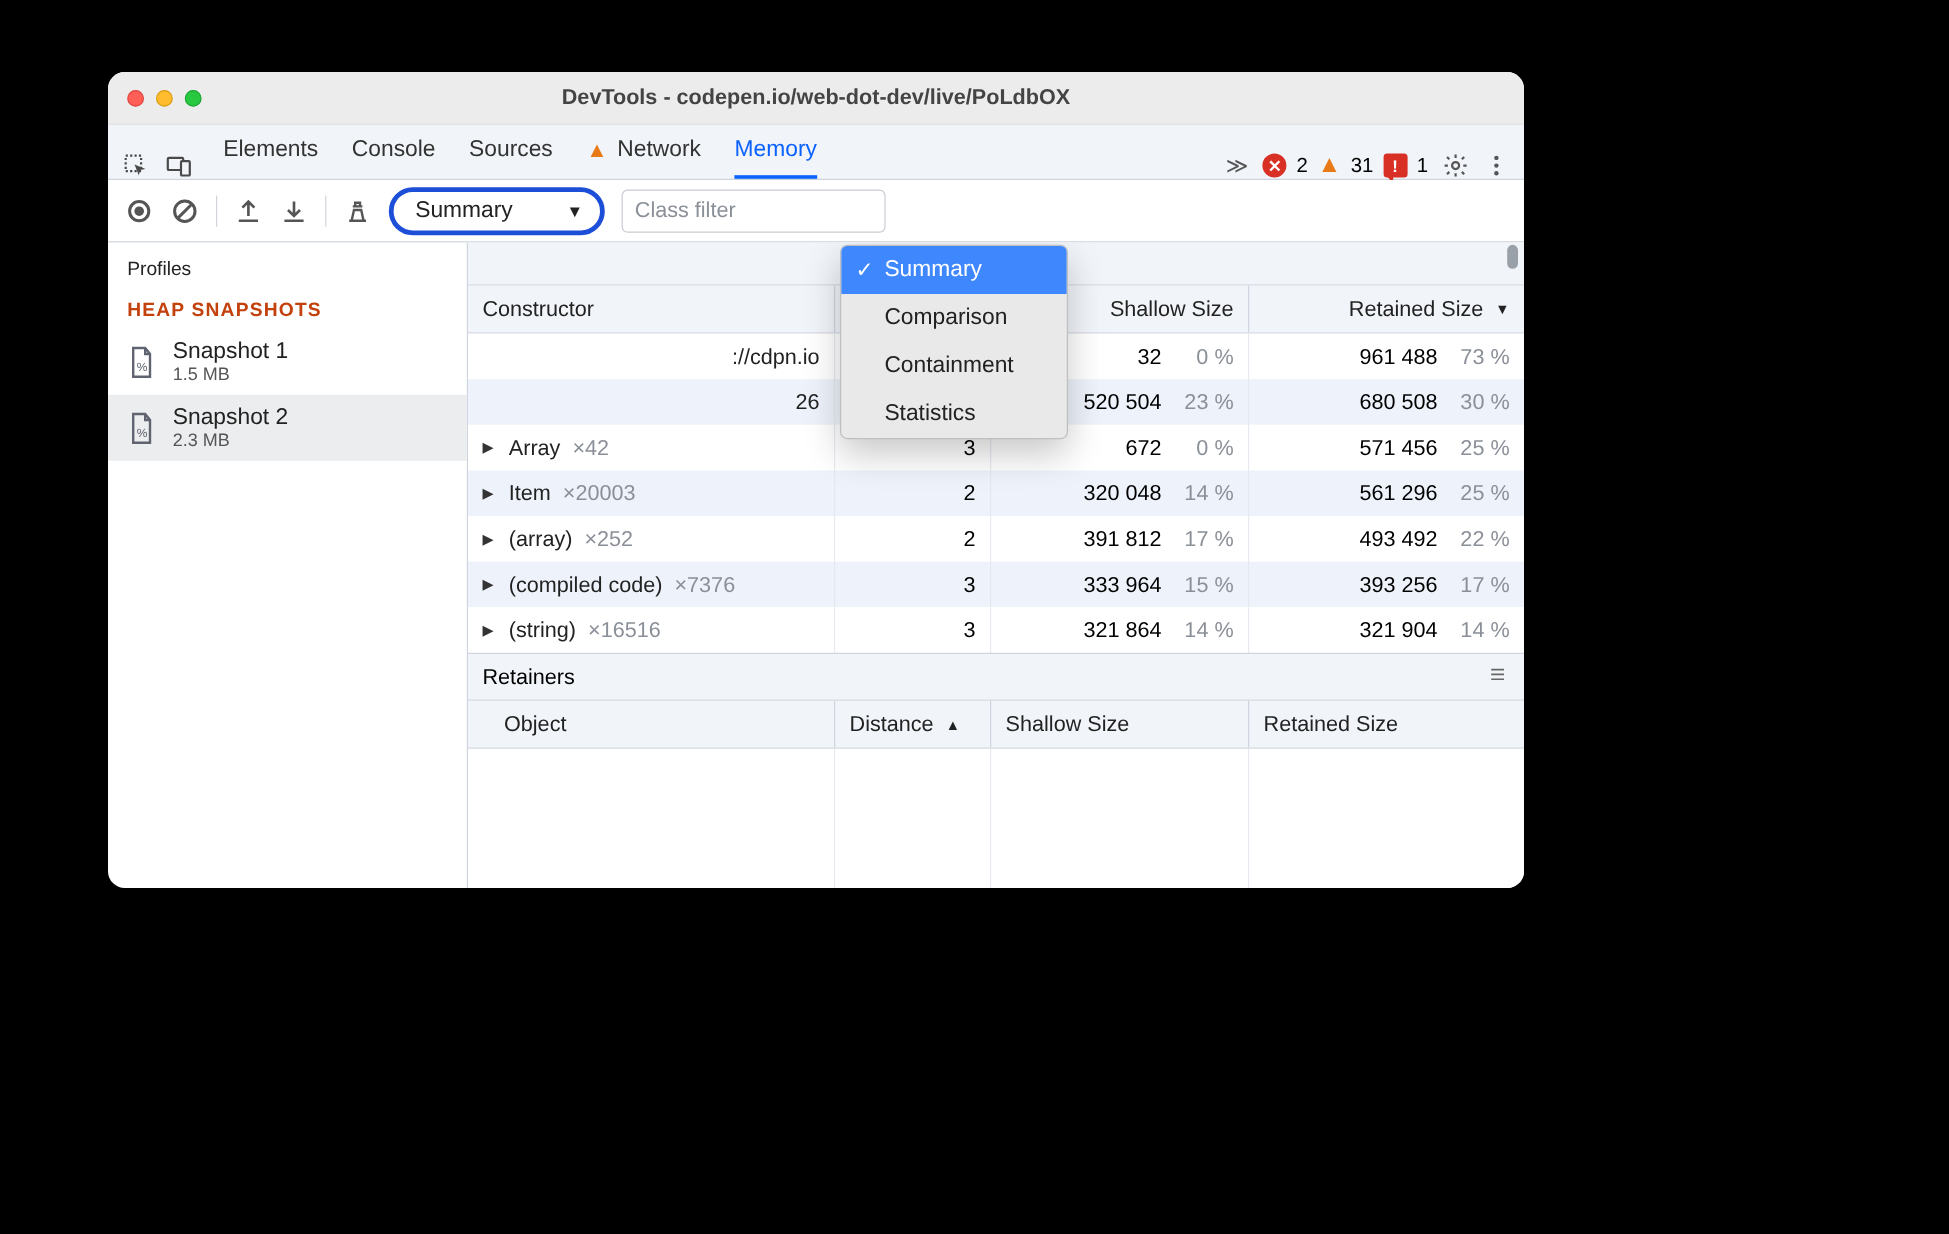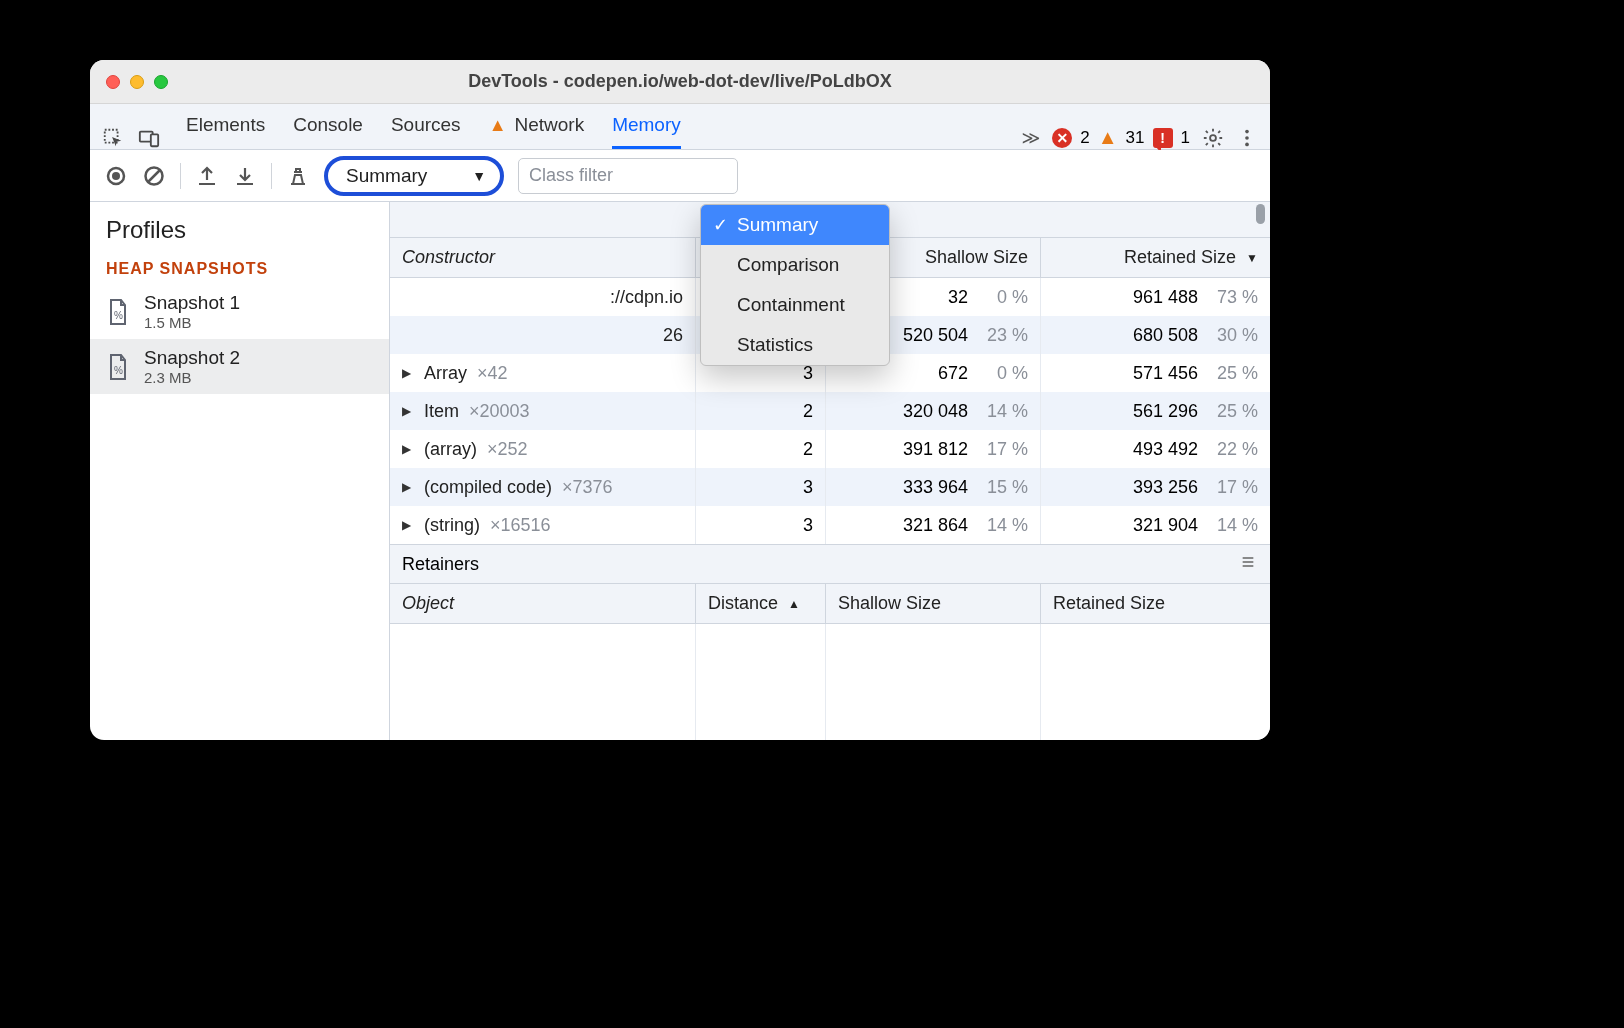--- a/index.html
+++ b/index.html
@@ -56,56 +56,56 @@
   }
   .summary-dd .chev { margin-left:auto; font-size:14px; }
   .class-filter {
     width: 220px; height: 36px; border:1px solid #c8ccd2; border-radius:5px;
     font-size:18px; padding:0 10px; color:#222;
   }
   .class-filter::placeholder { color:#8a8f98; }
   
   .body { flex:1; display:flex; min-height:0; }
   .sidebar { width: 300px; border-right:1px solid #cfd5de; display:flex; flex-direction:column; }
-  .sb-title { font-size:24px; color:#222; padding:14px 16px 10px; }
+  .sb-title { font-size:16px; color:#222; padding:14px 16px 10px; }
   .sb-heading { font-size:16px; letter-spacing:1px; color:#c2410c; padding:6px 16px;font-weight:bold; }
   .snapshot {
     display:flex; align-items:center; gap:12px; padding:8px 14px; cursor:pointer;
   }
   .snapshot.selected { background:#ecedee; }
   .snap-ic { width:28px; height:30px; display:flex; align-items:center; justify-content:center; color:#5f6470; }
   .snap-ic svg { width:24px; height:28px; }
   .snap-text .nm { font-size:19px; color:#222; }
   .snap-text .sz { font-size:15px; color:#555; }
   .main { flex:1; display:flex; flex-direction:column; min-width:0; position:relative; }
   .grid-toprow { height:36px; display:flex; align-items:center; justify-content:center; border-bottom:1px solid #cfd5de; background:#f1f4f9; }
   .dd-tri { font-size:14px; color:#222; }
   .grid-header, .grid-row, .ret-header {
     display:grid; grid-template-columns: 1fr 130px 215px 230px; align-items:center;
   }
   .grid-header { height:40px; background:#f1f4f9; border-bottom:1px solid #cfd5de; }
   .gh { padding:0 12px; font-size:18px; color:#222; display:flex; align-items:center; height:100%; border-left:1px solid #cfd5de; }
-  .gh:first-child { border-left:none;font-style:italic; }
+  .gh:first-child { border-left:none; }
   .gh.right { justify-content:flex-end; }
   .gh .sorttri { margin-left:10px; font-size:12px; }
   .grid-rows { flex:0 0 auto; }
   .grid-row { height:38px; font-size:18px; }
   .grid-row:nth-child(odd){ background:#fff;}
   .grid-row:nth-child(even){ background:#eef3fb;}
   .cell { padding:0 12px; display:flex; align-items:center; gap:10px; height:100%; border-left:1px solid #e6eaf0;}
   .cell:first-child{border-left:none;}
   .cell.num { justify-content:flex-end; font-variant-numeric: tabular-nums; }
   .cell.size { justify-content:flex-end; gap:14px; font-variant-numeric: tabular-nums;}
   .pct { color:#8a8f98; width:46px; text-align:right;}
   .disclose { font-size:12px; color:#333; width:12px;}
   .cls { color:#222; }
   .mult { color:#8a8f98; }
   .retainers-bar { height:40px; background:#f1f4f9; border-top:1px solid #cfd5de; border-bottom:1px solid #cfd5de; display:flex; align-items:center; padding:0 12px; font-size:18px;}
   .ret-menu { margin-left:auto; color:#666; }
-  .ret-header { height:40px; background:#f1f4f9; border-bottom:1px solid #cfd5de; }
+  .ret-header { height:40px; background:#f1f4f9; border-bottom:1px solid #cfd5de;padding-left:18px; }
   .ret-body { flex:1; display:grid; grid-template-columns: 1fr 130px 215px 230px; background:#fff;}
   .ret-body .rc { border-left:1px solid #e6eaf0; height:100%;}
   .ret-body .rc:first-child{border-left:none;}
   .scrollpip { position:absolute; right:5px; top:2px; width:9px; height:20px; border-radius:5px; background:#9aa0a8; }
   
   .dd-menu {
     position:absolute; left:310px; top:2px; width: 190px; background:#e9e9e9;
     border:1px solid #bfbfbf; border-radius:6px; overflow:hidden;
     box-shadow: 0 12px 30px rgba(0,0,0,.22);
     z-index: 50;

